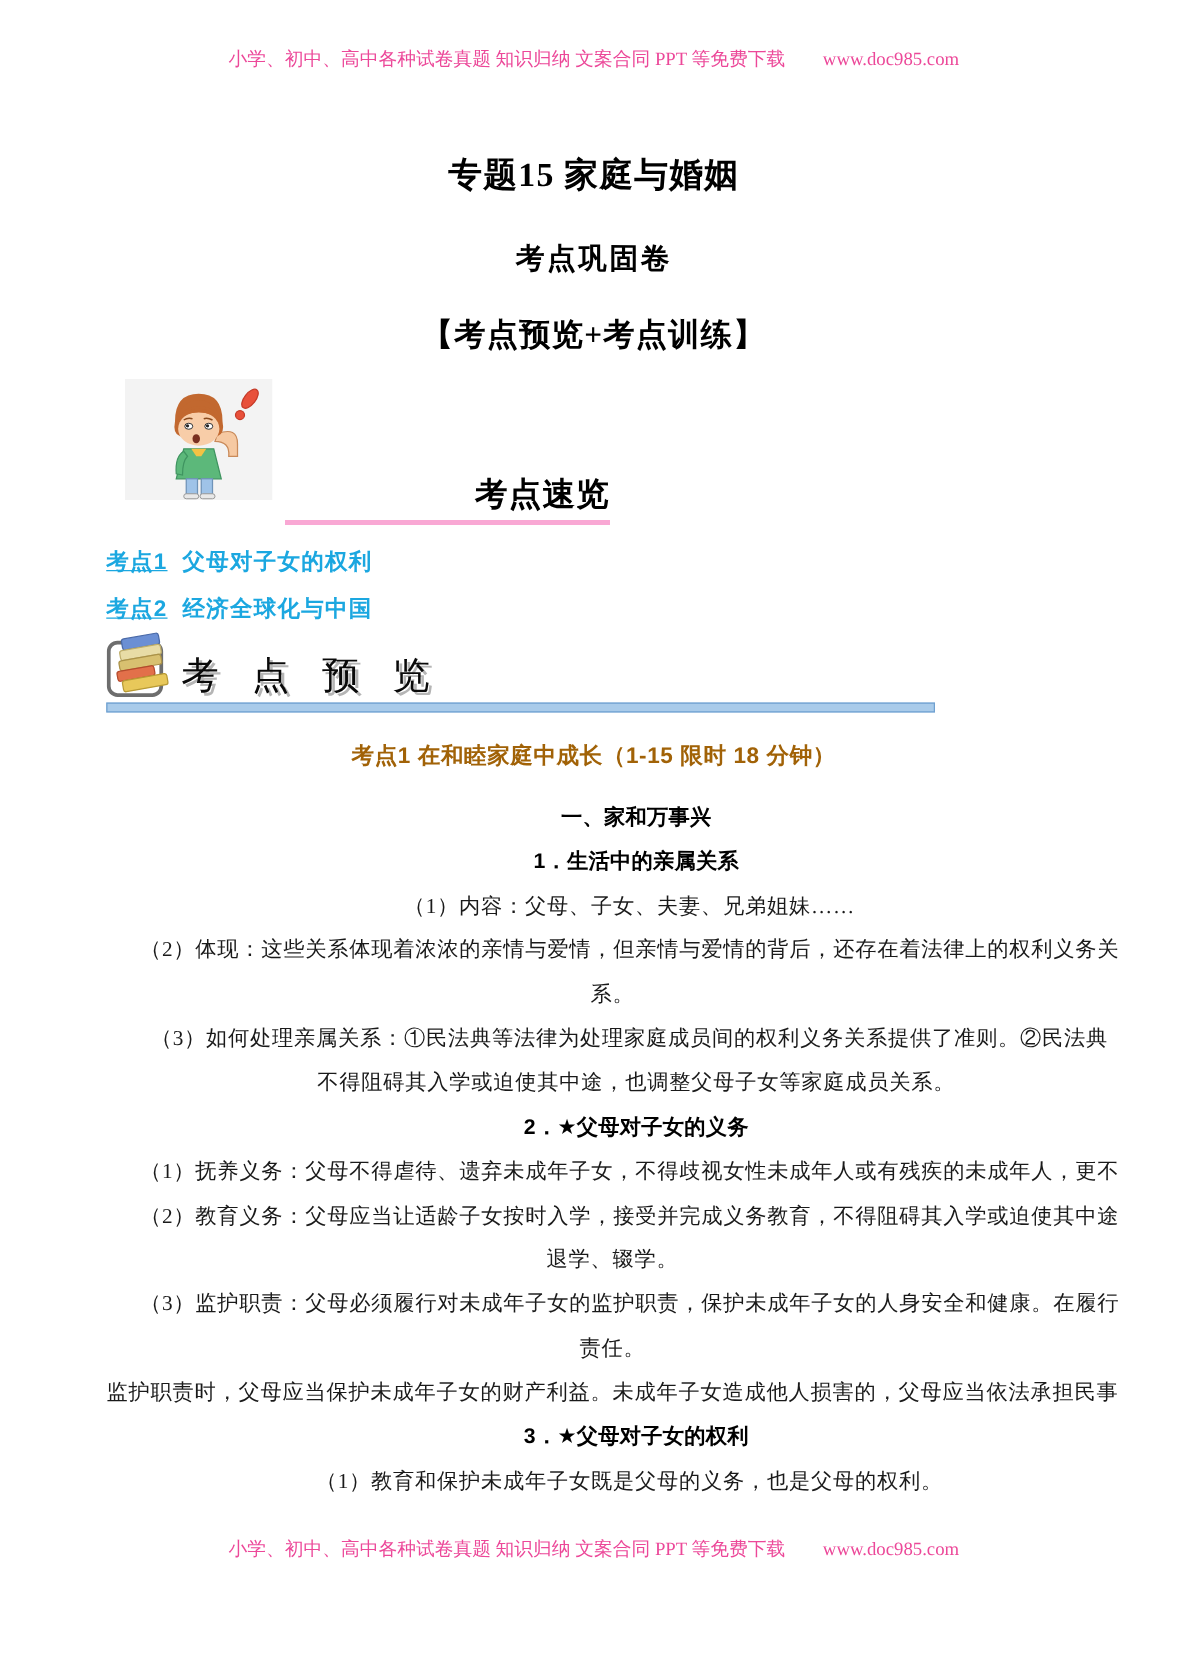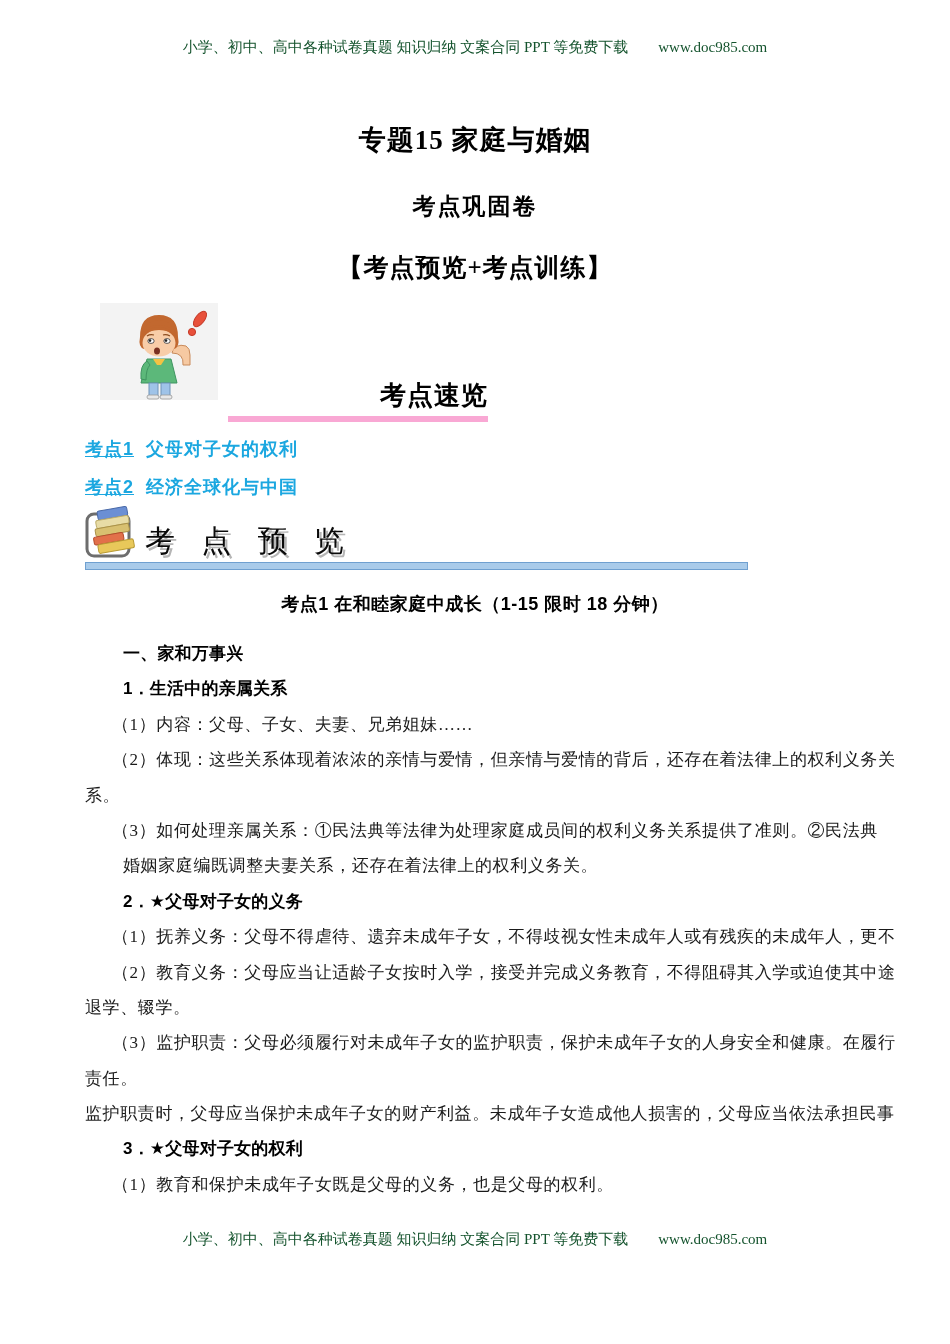--- a/index.html
+++ b/index.html
@@ -4,38 +4,38 @@
 <style>
   * { margin:0; padding:0; box-sizing:border-box; }
   html,body { background:#ffffff; }
   .page {
     position:relative; width:950px; height:1344px; margin:0 auto;
     background:#ffffff; overflow:hidden;
     font-family:"Liberation Serif","DejaVu Serif",serif; color:#161616;
   }
   .runhead {
     position:absolute; left:0; width:100%; text-align:center;
-    font-size:15px; color:#14532d; white-space:nowrap;
+    font-size:15px; color:#ec4899; white-space:nowrap;
   }
   .runhead .site { margin-left:30px; }
   .hdr { top:38px; }
   .ftr { top:1230px; }
 
   .center-line { position:absolute; left:0; width:100%; text-align:center; font-weight:bold; color:#000; }
   .title-main   { top:122px; font-size:27px; letter-spacing:1px; }
   .title-sub    { top:191px; font-size:23px; letter-spacing:2px; }
   .title-bracket{ top:251px; font-size:25px; letter-spacing:1px; }
 
   .boy-figure { position:absolute; left:100px; top:303px; width:118px; height:97px; }
 
   .quickview {
     position:absolute; left:228px; top:378px; width:260px;
     text-align:right; font-size:26px; font-weight:bold; color:#000;
     font-family:"Liberation Sans","DejaVu Sans",sans-serif;
-    border-bottom:6px solid #f9a8d4; padding-bottom:3px; letter-spacing:1px;
+    border-bottom:4px solid #f9a8d4; padding-bottom:3px; letter-spacing:1px;
   }
 
   .kd-item {
     position:absolute; left:85px; font-size:18px; font-weight:bold;
     color:#1ba7e0; font-family:"Liberation Sans","DejaVu Sans",sans-serif;
     letter-spacing:1px; white-space:nowrap;
   }
   .kd-1 { top:437px; }
   .kd-2 { top:475px; }
   .kd-item .kd-label { margin-right:12px;text-decoration:underline; }
@@ -49,28 +49,28 @@
     text-shadow:2.5px 2.5px 0 #b5b5b5; padding-bottom:6px; white-space:nowrap;
   }
 
   .divider-bar {
     position:absolute; left:85px; top:562px; width:663px; height:8px;
     background:#a9cbea; border:1px solid #6fa0d0;
   }
 
   .green-heading {
     position:absolute; top:592px; left:0; width:100%; text-align:center;
-    color:#000000; font-weight:bold; font-size:18px; letter-spacing:0.5px;
+    color:#a16207; font-weight:bold; font-size:18px; letter-spacing:0.5px;
     font-family:"Liberation Sans","DejaVu Sans",sans-serif; white-space:nowrap;
   }
 
   .content { position:absolute; left:85px; top:636px; width:810px; }
   .cline {
     height:35.4px; line-height:35.4px; font-size:17px; white-space:nowrap;
-    letter-spacing:0.6px; color:#1a1a1a;
+    letter-spacing:0.6px; color:#1a1a1a;text-align:center;
   }
   .cline.h  { padding-left:38px; font-weight:bold; letter-spacing:0.2px; color:#000;
               font-family:"Liberation Sans","DejaVu Sans",sans-serif; }
   .cline.p1 { padding-left:27px; }
   .cline.p2 { padding-left:38px; }
   .cline.p0 { padding-left:0; }
 </style>
 </head>
 <body>
 
@@ -152,21 +152,21 @@
 
   <div class="green-heading">考点1 在和睦家庭中成长（1-15 限时 18 分钟）</div>
 
   <div class="content">
       <div class="cline h">一、家和万事兴</div>
       <div class="cline h">1．生活中的亲属关系</div>
       <div class="cline p1">（1）内容：父母、子女、夫妻、兄弟姐妹……</div>
       <div class="cline p1">（2）体现：这些关系体现着浓浓的亲情与爱情，但亲情与爱情的背后，还存在着法律上的权利义务关</div>
       <div class="cline p0">系。</div>
       <div class="cline p1">（3）如何处理亲属关系：①民法典等法律为处理家庭成员间的权利义务关系提供了准则。②民法典</div>
-      <div class="cline p2">婚姻家庭编既调整夫妻关系，还存在着法律上的权利义务关。</div>
+      <div class="cline p2">不得阻碍其入学或迫使其中途，也调整父母子女等家庭成员关系。</div>
       <div class="cline h">2．★父母对子女的义务</div>
       <div class="cline p1">（1）抚养义务：父母不得虐待、遗弃未成年子女，不得歧视女性未成年人或有残疾的未成年人，更不</div>
       <div class="cline p1">（2）教育义务：父母应当让适龄子女按时入学，接受并完成义务教育，不得阻碍其入学或迫使其中途</div>
       <div class="cline p0">退学、辍学。</div>
       <div class="cline p1">（3）监护职责：父母必须履行对未成年子女的监护职责，保护未成年子女的人身安全和健康。在履行</div>
       <div class="cline p0">责任。</div>
       <div class="cline p0">监护职责时，父母应当保护未成年子女的财产利益。未成年子女造成他人损害的，父母应当依法承担民事</div>
       <div class="cline h">3．★父母对子女的权利</div>
       <div class="cline p1">（1）教育和保护未成年子女既是父母的义务，也是父母的权利。</div>
     </div>

